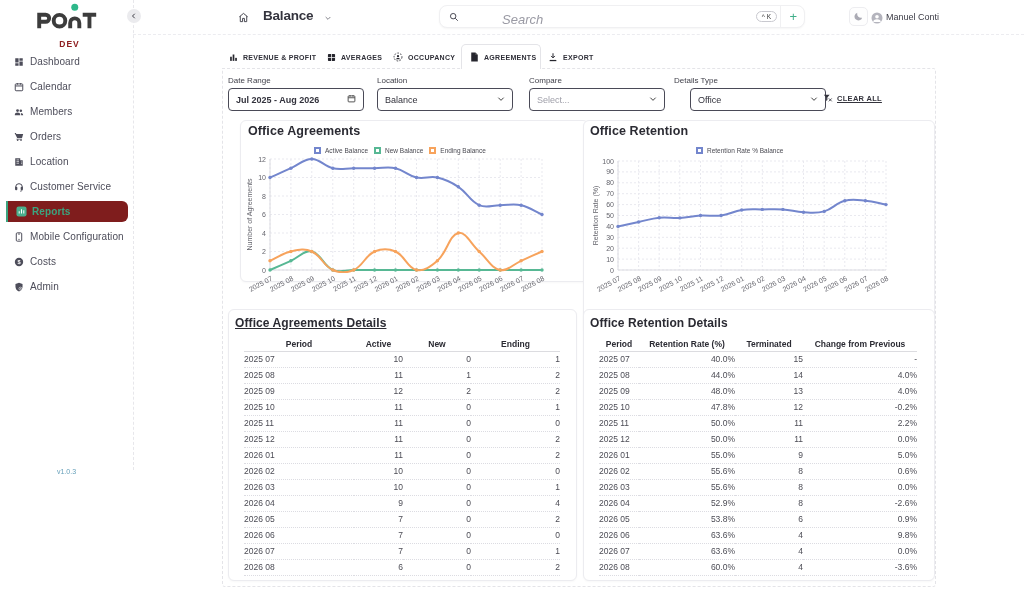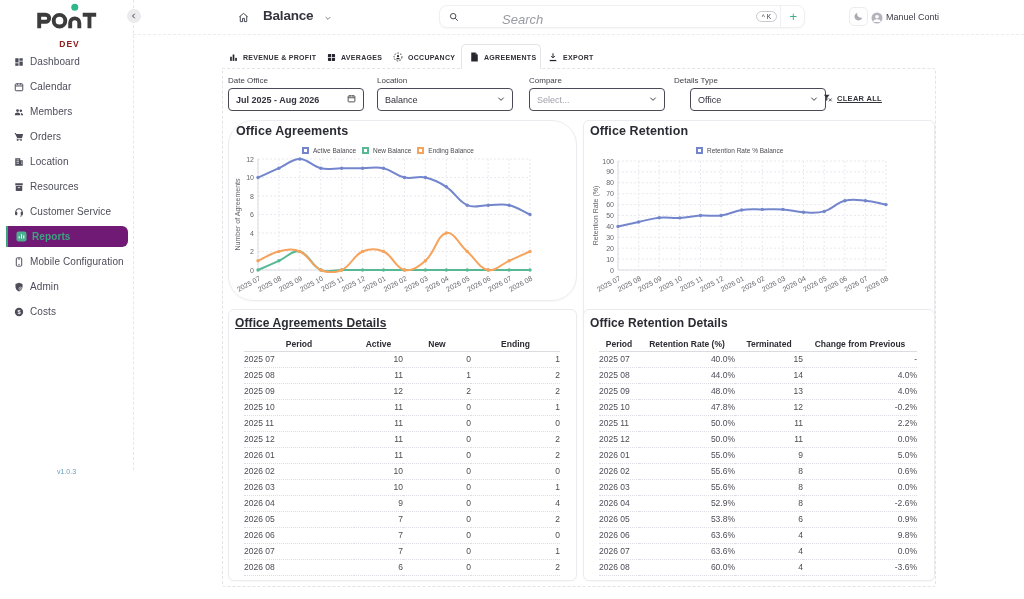--- a/index.html
+++ b/index.html
@@ -9,21 +9,21 @@
 
 #sidebar { position:absolute; left:0; top:0; width:133px; height:599px; background:#fff; }
 #sideborder { position:absolute; left:133px; top:0; height:470px; border-left:1px dashed #e7e7eb; }
 #logo { position:absolute; left:36px; top:2px; }
 #dev { position:absolute; left:3px; top:39px; width:133px; text-align:center; font-size:8.5px;
   font-weight:bold; color:#8f2022; letter-spacing:1px; }
 #menu { position:absolute; left:0; top:49px; width:133px; }
 .mi { height:25px; display:flex; align-items:center; padding-left:14px; color:#4d4d5a; }
 .mic { width:16px; display:flex; align-items:center; }
 .mlab { font-size:10px; letter-spacing:0.1px; }
-.mi.active { background:#701a75; border-left:2px solid #3ba47f; border-radius:0 6px 6px 0;
+.mi.active { background:#7f1d1d; border-left:2px solid #3ba47f; border-radius:0 6px 6px 0;
   width:122px; height:21px; margin:2px 0 2px 6px; padding-left:8px; color:#3ba47f; }
 .mi.active .mlab { font-weight:bold; }
 #ver { position:absolute; left:0; top:468px; width:133px; text-align:center; font-size:7px; color:#66a0ba; }
 
 
 #collapse { position:absolute; left:127px; top:9px; width:14px; height:14px; border-radius:50%;
   background:#ebebee; display:flex; align-items:center; justify-content:center; z-index:5; }
 #collapse svg { display:block; }
 #hdr-home svg, #hdr-caret svg, .mag svg { display:block; }
 #hdr-home { position:absolute; left:238px; top:12px; color:#3a3a44; }
@@ -130,31 +130,20 @@
           <svg width="10" height="10" viewBox="0 0 24 24">
             <path fill="currentColor" d="M3 21V3h12v18zM15 21V8h6v13z"></path>
             <path stroke="#fff" stroke-width="1.6" d="M6 7h6M6 11h6M6 15h6M17 12h2.5M17 16h2.5"></path>
           </svg>
         </span>
         <span class="mlab">Location</span>
       </div>
 <div class="mi">
         <span class="mic">
           <svg width="10" height="10" viewBox="0 0 24 24">
-            <path fill="currentColor" d="M3 3h18v5H3z"></path>
-            <path fill="currentColor" d="M4.5 9.5h15V21h-15zM9 12.5h6v2H9z" fill-rule="evenodd"></path>
-            <path fill="currentColor" d="M4.5 9.5h15V21h-15z"></path>
-            <path stroke="#fff" stroke-width="1.8" d="M9 13.5h6"></path>
-          </svg>
-        </span>
-        <span class="mlab">Resources</span>
-      </div>
-<div class="mi">
-        <span class="mic">
-          <svg width="10" height="10" viewBox="0 0 24 24">
             <path fill="none" stroke="currentColor" stroke-width="2.4" d="M4 14v-2a8 8 0 0 1 16 0v2"></path>
             <rect x="2.5" y="11.5" width="5.5" height="8" rx="2.4" fill="currentColor"></rect>
             <rect x="16" y="11.5" width="5.5" height="8" rx="2.4" fill="currentColor"></rect>
             <path fill="none" stroke="currentColor" stroke-width="2" d="M19.5 19.5c0 1.8-2.5 2.5-5 2.5"></path>
           </svg>
         </span>
         <span class="mlab">Customer Service</span>
       </div>
 <div class="mi active">
         <span class="mic repic">
@@ -171,35 +160,35 @@
             <rect x="5.5" y="2" width="13" height="20" rx="2.4" fill="none" stroke="currentColor" stroke-width="2.4"></rect>
             <circle cx="12" cy="17.5" r="1.6" fill="currentColor"></circle>
             <path stroke="currentColor" stroke-width="2" d="M9.5 5h5"></path>
           </svg>
         </span>
         <span class="mlab">Mobile Configuration</span>
       </div>
 <div class="mi">
         <span class="mic">
           <svg width="10" height="10" viewBox="0 0 24 24">
+            <circle cx="12" cy="12" r="10" fill="currentColor"></circle>
+            <text x="12" y="16.8" text-anchor="middle" font-size="13.5" font-weight="bold" fill="#fff" font-family="Liberation Sans">$</text>
+          </svg>
+        </span>
+        <span class="mlab">Costs</span>
+      </div>
+<div class="mi">
+        <span class="mic">
+          <svg width="10" height="10" viewBox="0 0 24 24">
             <path fill="currentColor" d="M12 1.8l8.5 3.1v6.3c0 5.3-3.6 10-8.5 11.3C7.1 21.2 3.5 16.5 3.5 11.2V4.9z"></path>
             <circle cx="15.5" cy="16" r="3.6" fill="currentColor" stroke="#fff" stroke-width="1.4"></circle>
             <circle cx="15.5" cy="16" r="1.2" fill="#fff"></circle>
           </svg>
         </span>
         <span class="mlab">Admin</span>
-      </div>
-<div class="mi">
-        <span class="mic">
-          <svg width="10" height="10" viewBox="0 0 24 24">
-            <circle cx="12" cy="12" r="10" fill="currentColor"></circle>
-            <text x="12" y="16.8" text-anchor="middle" font-size="13.5" font-weight="bold" fill="#fff" font-family="Liberation Sans">$</text>
-          </svg>
-        </span>
-        <span class="mlab">Costs</span>
       </div>
     </div>
   <div id="ver">v1.0.3</div>
 </div>
 <div id="sideborder"></div>
 <div id="collapse">
     <svg width="8" height="8" viewBox="0 0 16 16" fill="none" stroke="#3f3f48" stroke-width="2">
       <path d="M9.5 3.5 5 8l4.5 4.5"></path>
     </svg>
   </div>
@@ -275,21 +264,21 @@
 <div class="tab" style="left:548px">
     <svg width="10" height="10" viewBox="0 0 24 24" fill="none" stroke="#26262e" stroke-width="2.4">
       <path d="M12 3v11M7.5 9.5l4.5 4.5 4.5-4.5"></path>
       <path d="M4 20.5h16" stroke-width="3"></path>
     </svg>
     <span>EXPORT</span>
   </div>
 
 <div id="panel"></div>
 
-<span class="flabel" style="left:228px">Date Office</span>
+<span class="flabel" style="left:228px">Date Range</span>
 <div class="fbox" style="left:228px; width:136px; font-weight:bold;">Jul 2025 - Aug 2026
   <svg class="chev" width="9" height="9" viewBox="0 0 24 24" style="top:5px">
       <rect x="3" y="5" width="18" height="16" rx="2" fill="none" stroke="#333" stroke-width="2.2"></rect>
       <path stroke="#333" stroke-width="2.2" d="M8 3v4M16 3v4M3.5 10h17"></path>
     </svg></div>
 <span class="flabel" style="left:377px">Location</span>
 <div class="fbox" style="left:377px; width:136px;">Balance
   <svg class="chev" width="8" height="8" viewBox="0 0 24 24" fill="none" stroke="#333" stroke-width="2.8">
       <path d="M4 8l8 8 8-8"></path>
     </svg></div>
@@ -304,21 +293,21 @@
       <path d="M4 8l8 8 8-8"></path>
     </svg></div>
 <div id="clear">
     <svg width="10" height="10" viewBox="0 0 24 24" fill="#33333c">
       <path d="M2 4h14l-5.5 7v6l-3 2v-8z"></path>
       <path stroke="#33333c" stroke-width="2" d="M14 13l7 7M21 13l-7 7"></path>
     </svg>
     <u>CLEAR ALL</u>
   </div>
 
-<div class="card" style="left:228px; top:120px; width:349px; height:181px;border-radius:25px;">
+<div class="card" style="left:240px; top:120px; width:349px; height:162px;">
   <div class="ctitle" style="left:7px; top:3px; font-size:12.5px;">Office Agreements</div>
   <div class="legend" style="left:73px; top:26px;">
       <span class="lgi"><span class="lgsq" style="border-color:#7386cd"></span>Active Balance</span>
 <span class="lgi"><span class="lgsq" style="border-color:#57b894"></span>New Balance</span>
 <span class="lgi"><span class="lgsq" style="border-color:#f7a35c"></span>Ending Balance</span>
     </div>
   <svg class="abs" style="left:0; top:0;" width="347" height="179" viewBox="0 0 347 179">
       <line x1="29" y1="149.0" x2="301" y2="149.0" stroke="#e9e9ef" stroke-width="1" stroke-dasharray="2 2"></line>
 <text x="25" y="151.5" text-anchor="end" class="tick">0</text>
 <line x1="29" y1="130.5" x2="301" y2="130.5" stroke="#e9e9ef" stroke-width="1" stroke-dasharray="2 2"></line>

